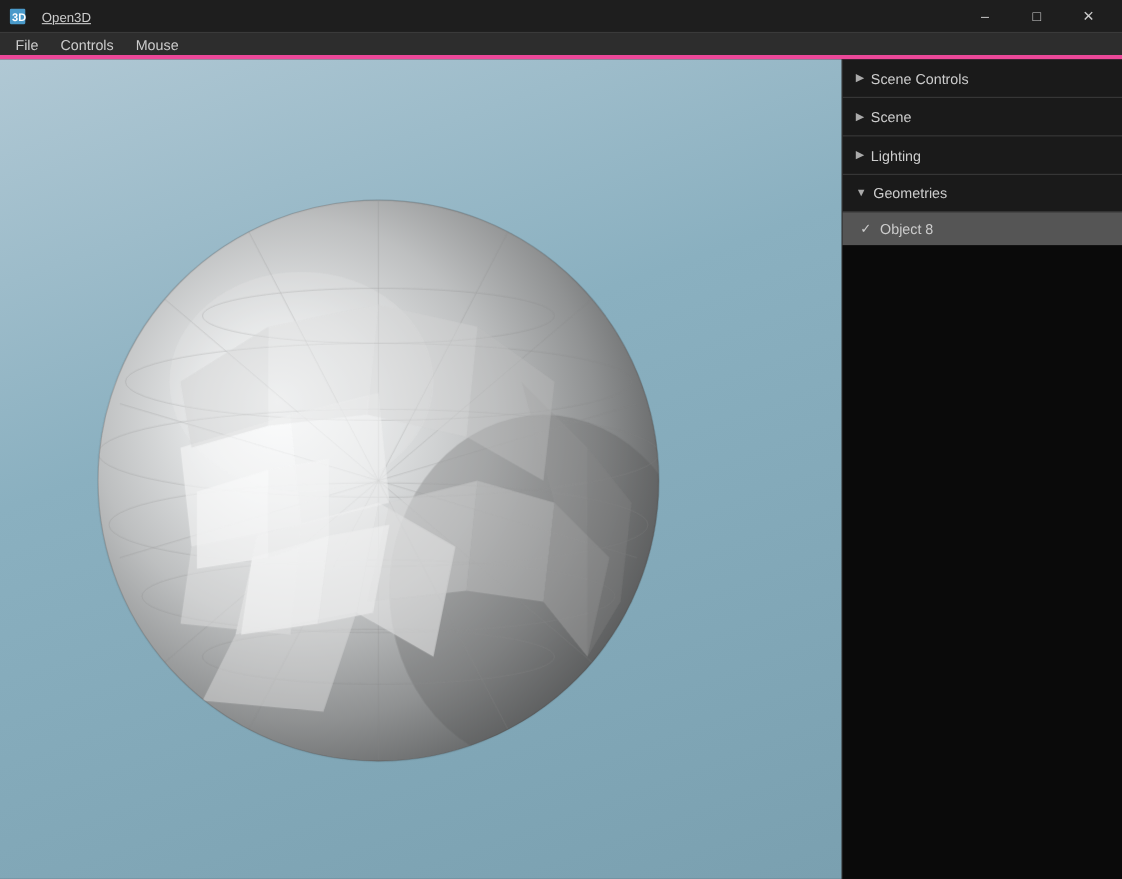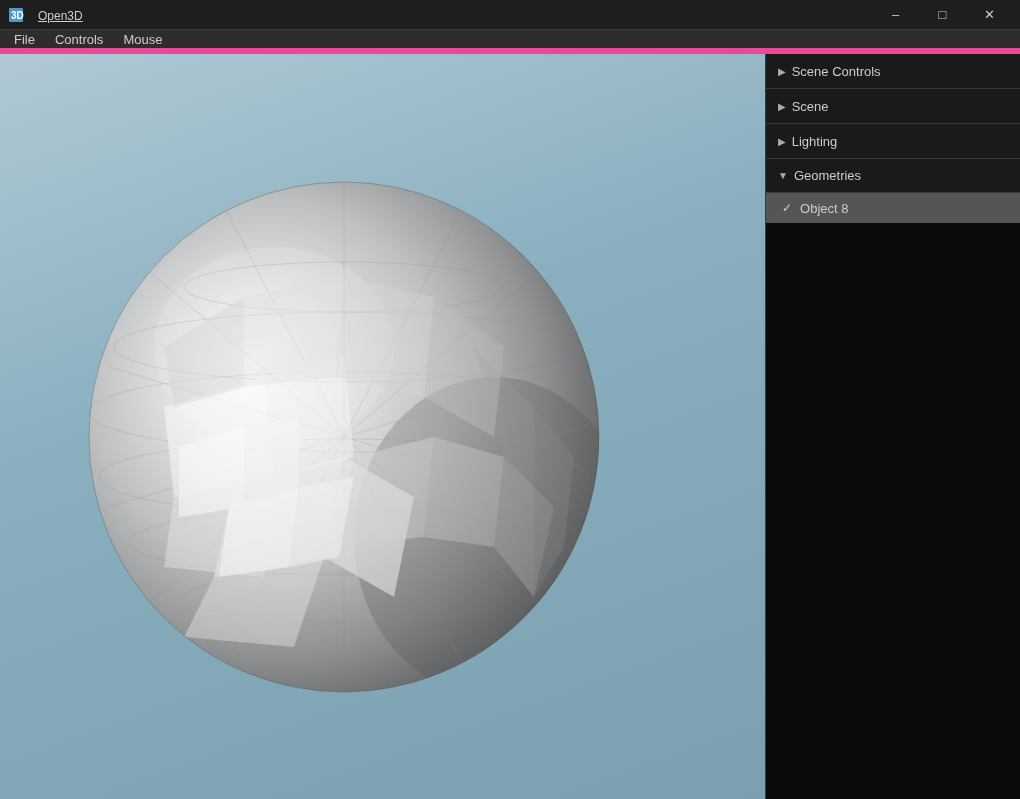--- a/index.html
+++ b/index.html
@@ -55,21 +55,21 @@
     }
 
     
     #menubar {
       width: 100%;
       height: 24px;
       background: #2d2d2d;
       display: flex;
       align-items: center;
       padding: 0 4px;
-      border-bottom: 6px solid #ec4899;
+      border-bottom: 4px solid #ec4899;
       text-align: center;
     }
     .menu-item {
       color: #cccccc;
       font-size: 13px;
       padding: 2px 10px;
       cursor: pointer;
       border-radius: 2px;
     }
 

